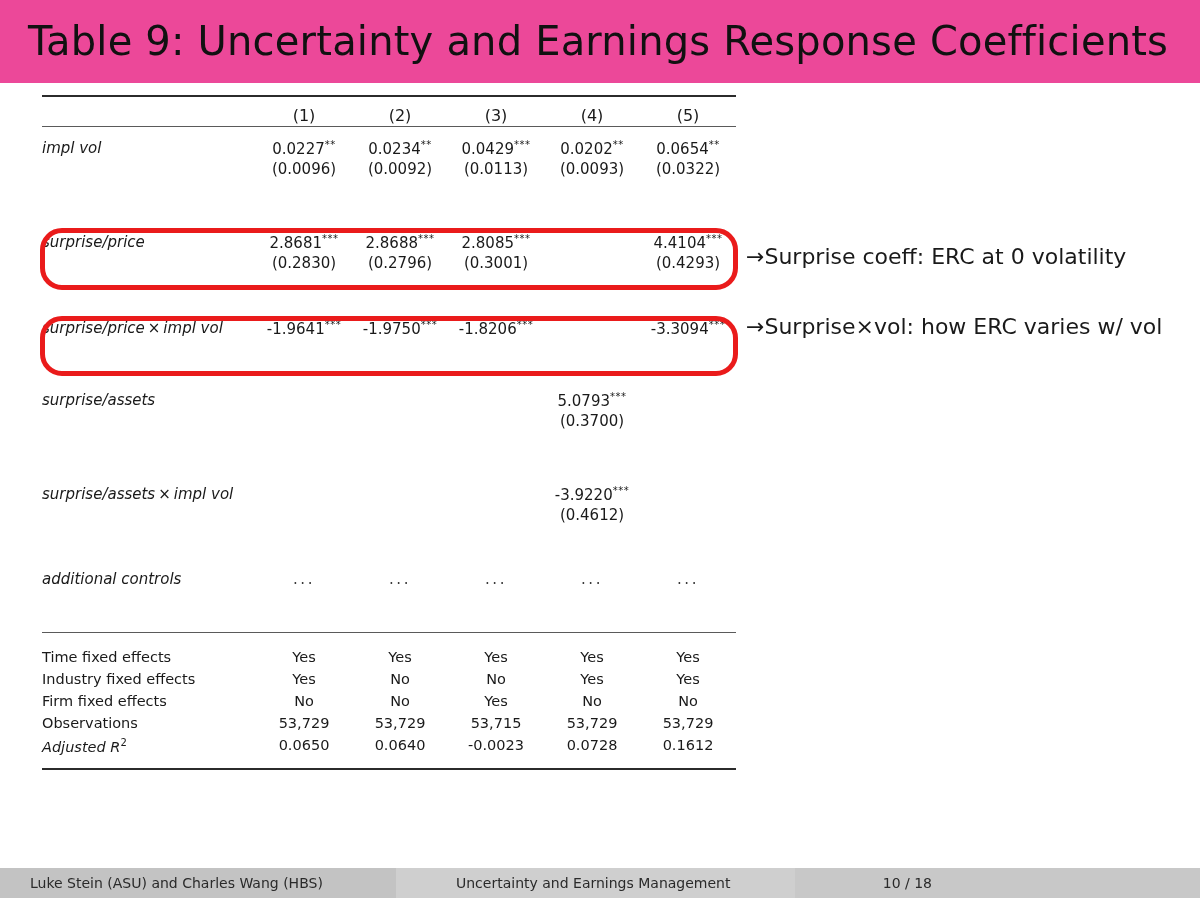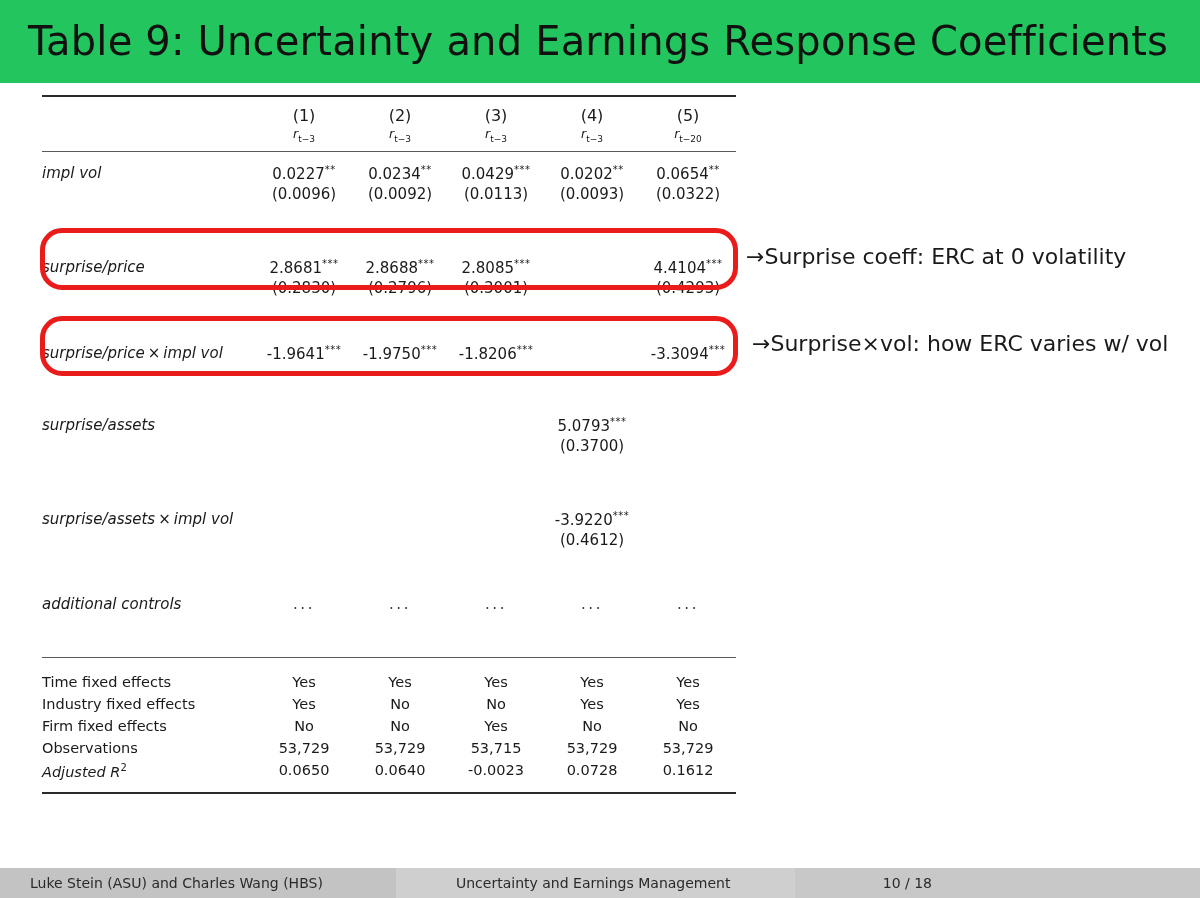--- a/index.html
+++ b/index.html
@@ -15,21 +15,21 @@
     position: relative;
     overflow: hidden;
   }
 
   
   .title-bar {
     position: absolute;
     left: 0; top: 0;
     width: 1200px;
     height: 83px;
-    background: #22c55e;
+    background: #ec4899;
   }
   .title-text {
     position: absolute;
     left: 28px;
     top: 18px;
     font-size: 40px;
     font-weight: 400;
     letter-spacing: 0.2px;
     color: #111111;
     white-space: nowrap;
@@ -166,21 +166,21 @@
 
   
   .annot {
     position: absolute;
     font-size: 22px;
     color: #1a1a1a;
     white-space: nowrap;
     line-height: 1.35;
   }
   #annot-surprise-coeff { left: 746px; top: 159px; }
-  #annot-surprise-vol   { left: 746px; top: 246px; margin-left: 6px; }
+  #annot-surprise-vol   { left: 746px; top: 229px; }
 
   #annot-iqr {
     position: absolute;
     left: 748px;
     top: 322px;
     font-size: 22.5px;
     line-height: 1.42;
     white-space: nowrap;
   }
   #annot-iqr .line1 { color: #1a1a1a; display: block; }
@@ -240,28 +240,20 @@
 
         <tr>
           <td></td>
           <td class="hdr-num">(1)</td>
           <td class="hdr-num">(2)</td>
           <td class="hdr-num">(3)</td>
           <td class="hdr-num">(4)</td>
           <td class="hdr-num">(5)</td>
         </tr>
 
-        <tr>
-          <td></td>
-          <td class="hdr-sub"><span class="rv">r</span><sub>t−3</sub></td>
-          <td class="hdr-sub"><span class="rv">r</span><sub>t−3</sub></td>
-          <td class="hdr-sub"><span class="rv">r</span><sub>t−3</sub></td>
-          <td class="hdr-sub"><span class="rv">r</span><sub>t−3</sub></td>
-          <td class="hdr-sub"><span class="rv">r</span><sub>t−20</sub></td>
-        </tr>
 
         <tr class="rule-mid">
           <td colspan="6"></td>
         </tr>
 
         <tr>
           <td class="rowlabel cell-top">impl vol</td>
           <td class="coef cell-top"><span>0.0227</span><sup>**</sup></td>
           <td class="coef cell-top"><span>0.0234</span><sup>**</sup></td>
           <td class="coef cell-top"><span>0.0429</span><sup>***</sup></td>

